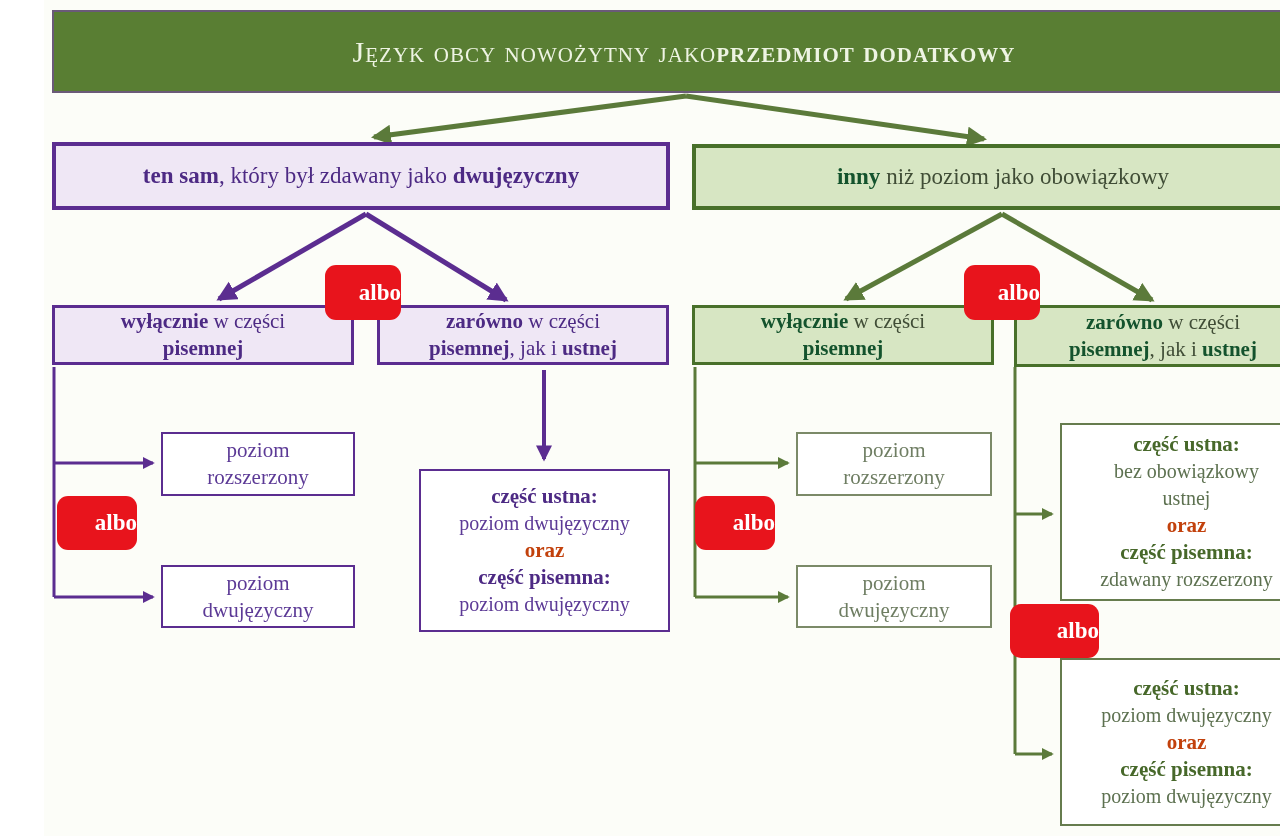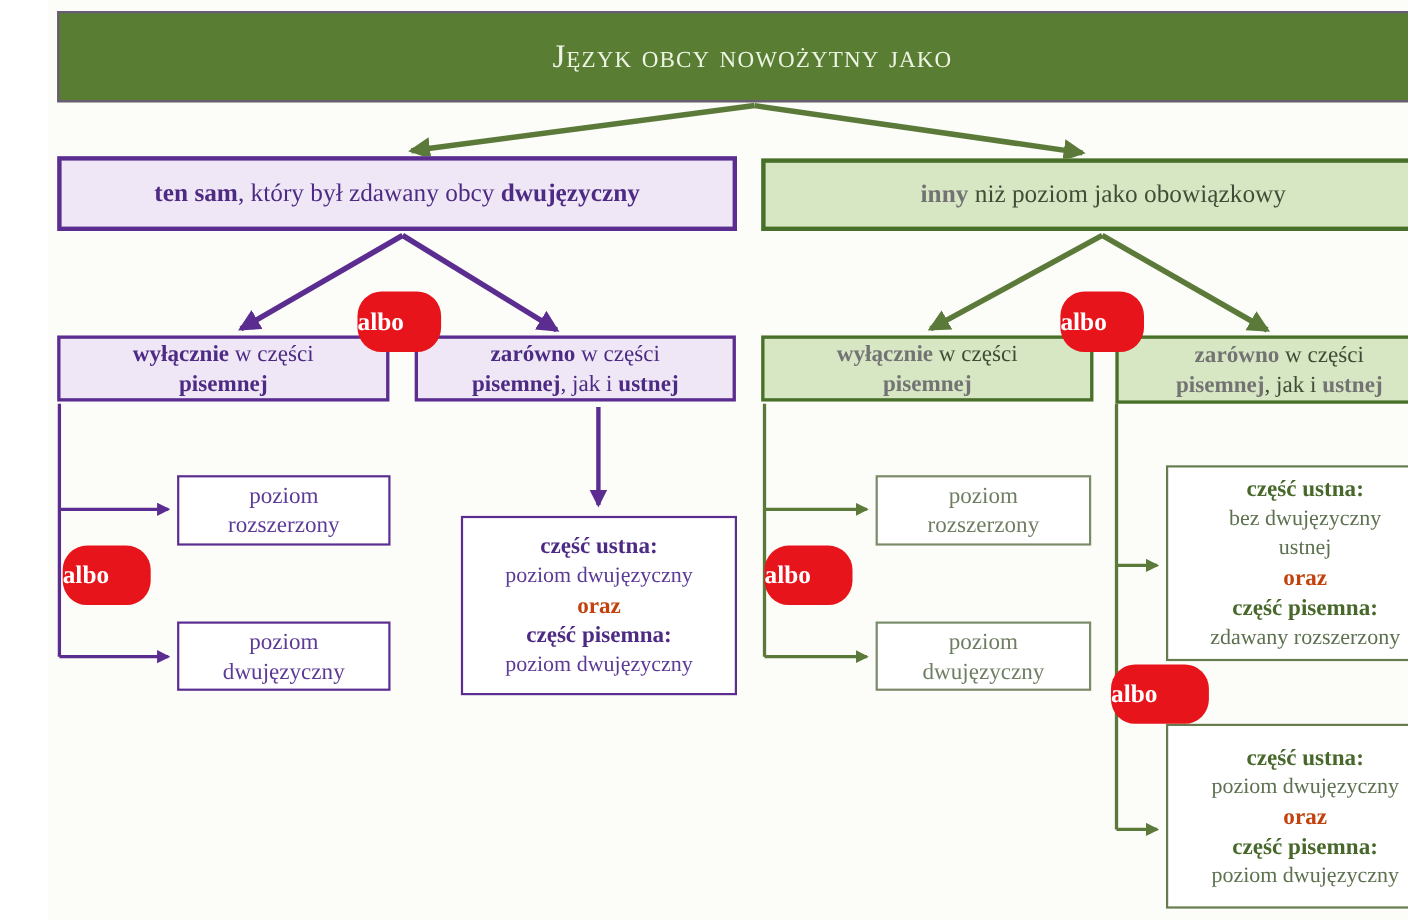--- a/index.html
+++ b/index.html
@@ -21,26 +21,26 @@
   .hdr .b{font-weight:bold;}
   .purple-big{background:#efe7f5;border:4px solid #5b2d90;color:#4d2a84;font-size:23px;}
   .purple-mid{background:#efe7f5;border:3px solid #5b2d90;color:#4d2a84;font-size:21px;line-height:27px;}
   .green-big{background:#d7e6c3;border:4px solid #48702a;color:#404d36;font-size:23px;}
   .green-mid{background:#d7e6c3;border:3px solid #48702a;color:#404d36;font-size:21px;line-height:27px;}
   .purple-sm{background:#ffffff;border:2px solid #5b2d90;color:#5c3a96;font-size:21px;line-height:27px;}
   .olive-sm{background:#ffffff;border:2px solid #7b8a68;color:#6f7e63;font-size:21px;line-height:27px;}
   .purple-detail{background:#ffffff;border:2px solid #5b2d90;color:#5c3a96;font-size:20px;line-height:27px;}
   .green-detail{background:#ffffff;border:2px solid #667c4e;color:#5d7150;font-size:20px;line-height:27px;}
   .b{font-weight:bold;}
-  .gb{font-weight:bold;color:#737373;}
+  .gb{font-weight:bold;color:#14532d;}
   .gb2{font-weight:bold;color:#47682a;}
   .red-b{font-weight:bold;color:#c2410c;}
   .badge{
     position:absolute;background:#e8141c;color:#ffffff;font-weight:bold;font-size:23px;
-    border-radius:22px;display:flex;align-items:center;justify-content:flex-start;z-index:5;
+    border-radius:11px;display:flex;align-items:center;justify-content:flex-end;z-index:5;
   }
   svg.wires{position:absolute;left:0;top:0;z-index:1;}
 </style>
 </head>
 <body>
 
 <div class="stage">
 
   <svg class="wires" width="1280" height="836" viewBox="0 0 1280 836">
     <defs>
@@ -71,25 +71,26 @@
     <path d="M651,463 L744,463" stroke="#5b7a3a" stroke-width="3" fill="none" marker-end="url(#ah-g)"></path>
     <path d="M651,597 L744,597" stroke="#5b7a3a" stroke-width="3" fill="none" marker-end="url(#ah-g)"></path>
 
     <path d="M971,367 L971,754" stroke="#5b7a3a" stroke-width="3" fill="none"></path>
     <path d="M971,514 L1008,514" stroke="#5b7a3a" stroke-width="3" fill="none" marker-end="url(#ah-g)"></path>
     <path d="M971,754 L1008,754" stroke="#5b7a3a" stroke-width="3" fill="none" marker-end="url(#ah-g)"></path>
   </svg>
 
   <div class="box hdr" style="left:8px;top:10px;width:1264px;height:83px;">
     <span>Język obcy nowożytny jako </span>
+    <span class="b">przedmiot dodatkowy</span>
   </div>
 
   <div class="box purple-big" style="left:8px;top:142px;width:618px;height:68px;">
     <div>
-      <span class="b">ten sam</span><span>, który był zdawany obcy </span><span class="b">dwujęzyczny</span>
+      <span class="b">ten sam</span><span>, który był zdawany jako </span><span class="b">dwujęzyczny</span>
     </div>
   </div>
 
   <div class="box green-big" style="left:648px;top:144px;width:622px;height:66px;">
     <div>
       <span class="gb">inny</span><span> niż poziom jako obowiązkowy</span>
     </div>
   </div>
 
   <div class="box purple-mid" style="left:8px;top:305px;width:302px;height:60px;">
@@ -133,21 +134,21 @@
     <div>poziom</div>
     <div>rozszerzony</div>
   </div>
   <div class="box olive-sm" style="left:752px;top:565px;width:196px;height:63px;">
     <div>poziom</div>
     <div>dwujęzyczny</div>
   </div>
 
   <div class="box green-detail" style="left:1016px;top:423px;width:253px;height:178px;">
     <div class="gb2" style="font-size:21px;">część ustna:</div>
-    <div>bez dwujęzyczny</div>
+    <div>bez obowiązkowy</div>
     <div>ustnej</div>
     <div class="red-b" style="font-size:21px;">oraz</div>
     <div class="gb2" style="font-size:21px;">część pisemna:</div>
     <div>zdawany rozszerzony</div>
   </div>
 
   <div class="box green-detail" style="left:1016px;top:658px;width:253px;height:168px;">
     <div class="gb2" style="font-size:21px;">część ustna:</div>
     <div>poziom dwujęzyczny</div>
     <div class="red-b" style="font-size:21px;">oraz</div>

